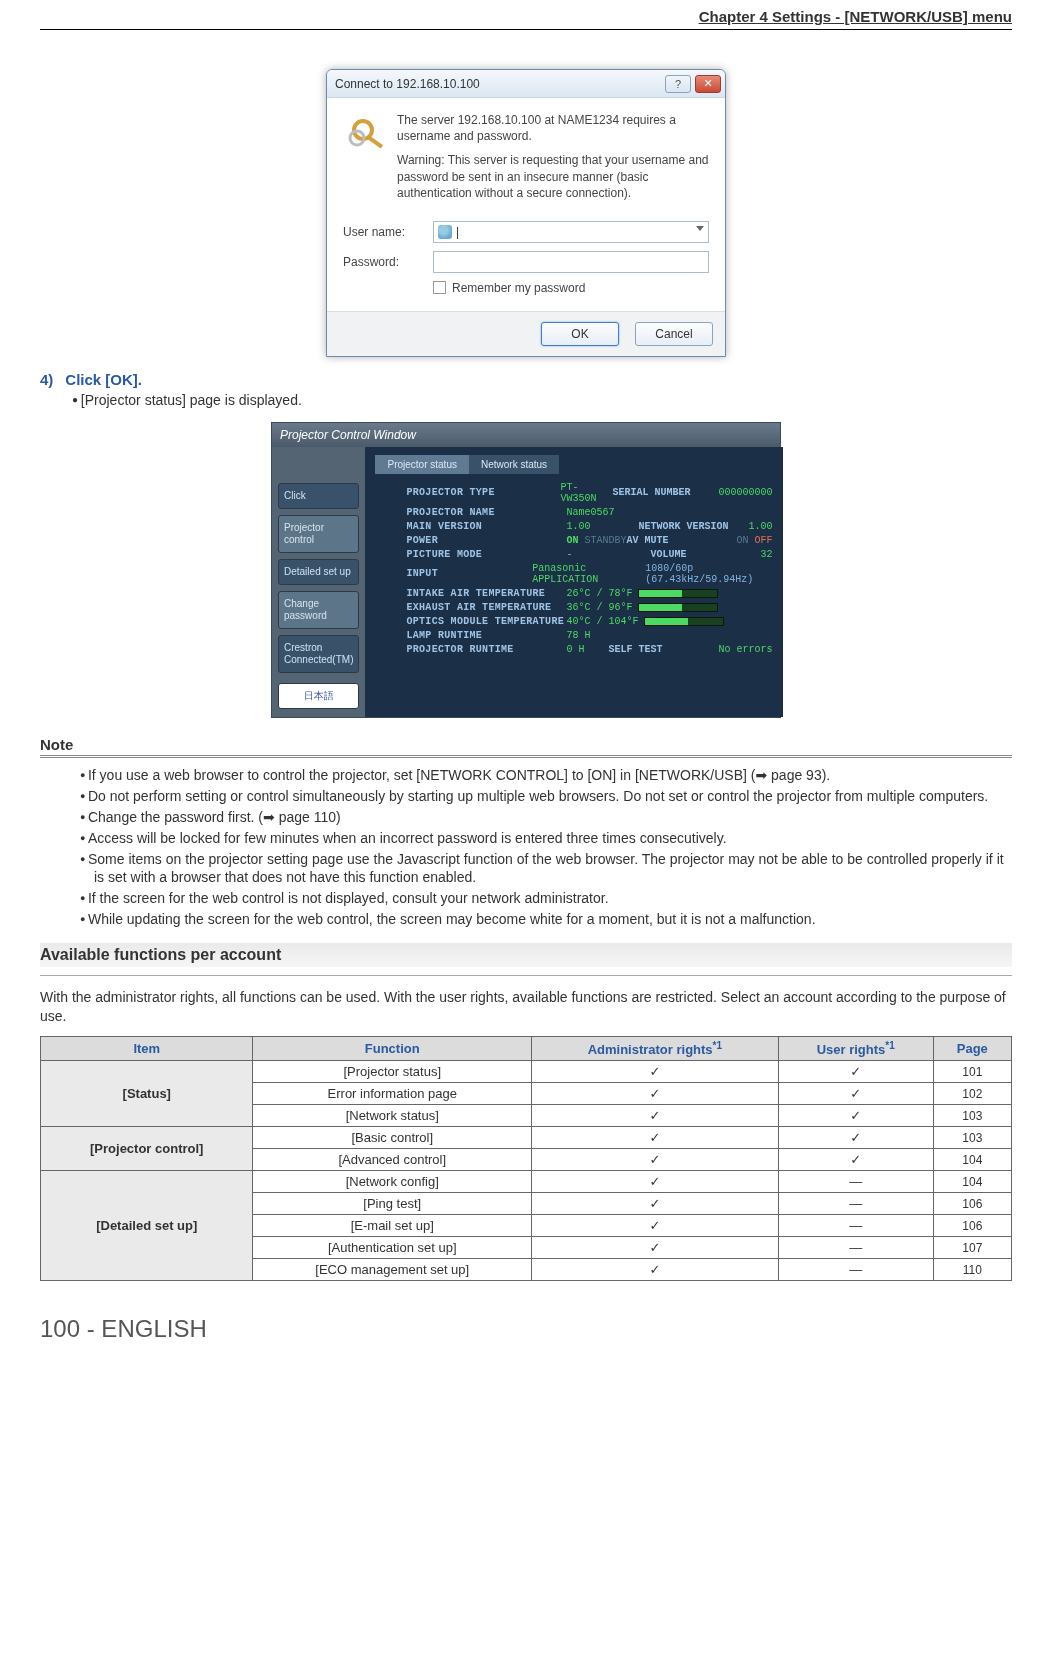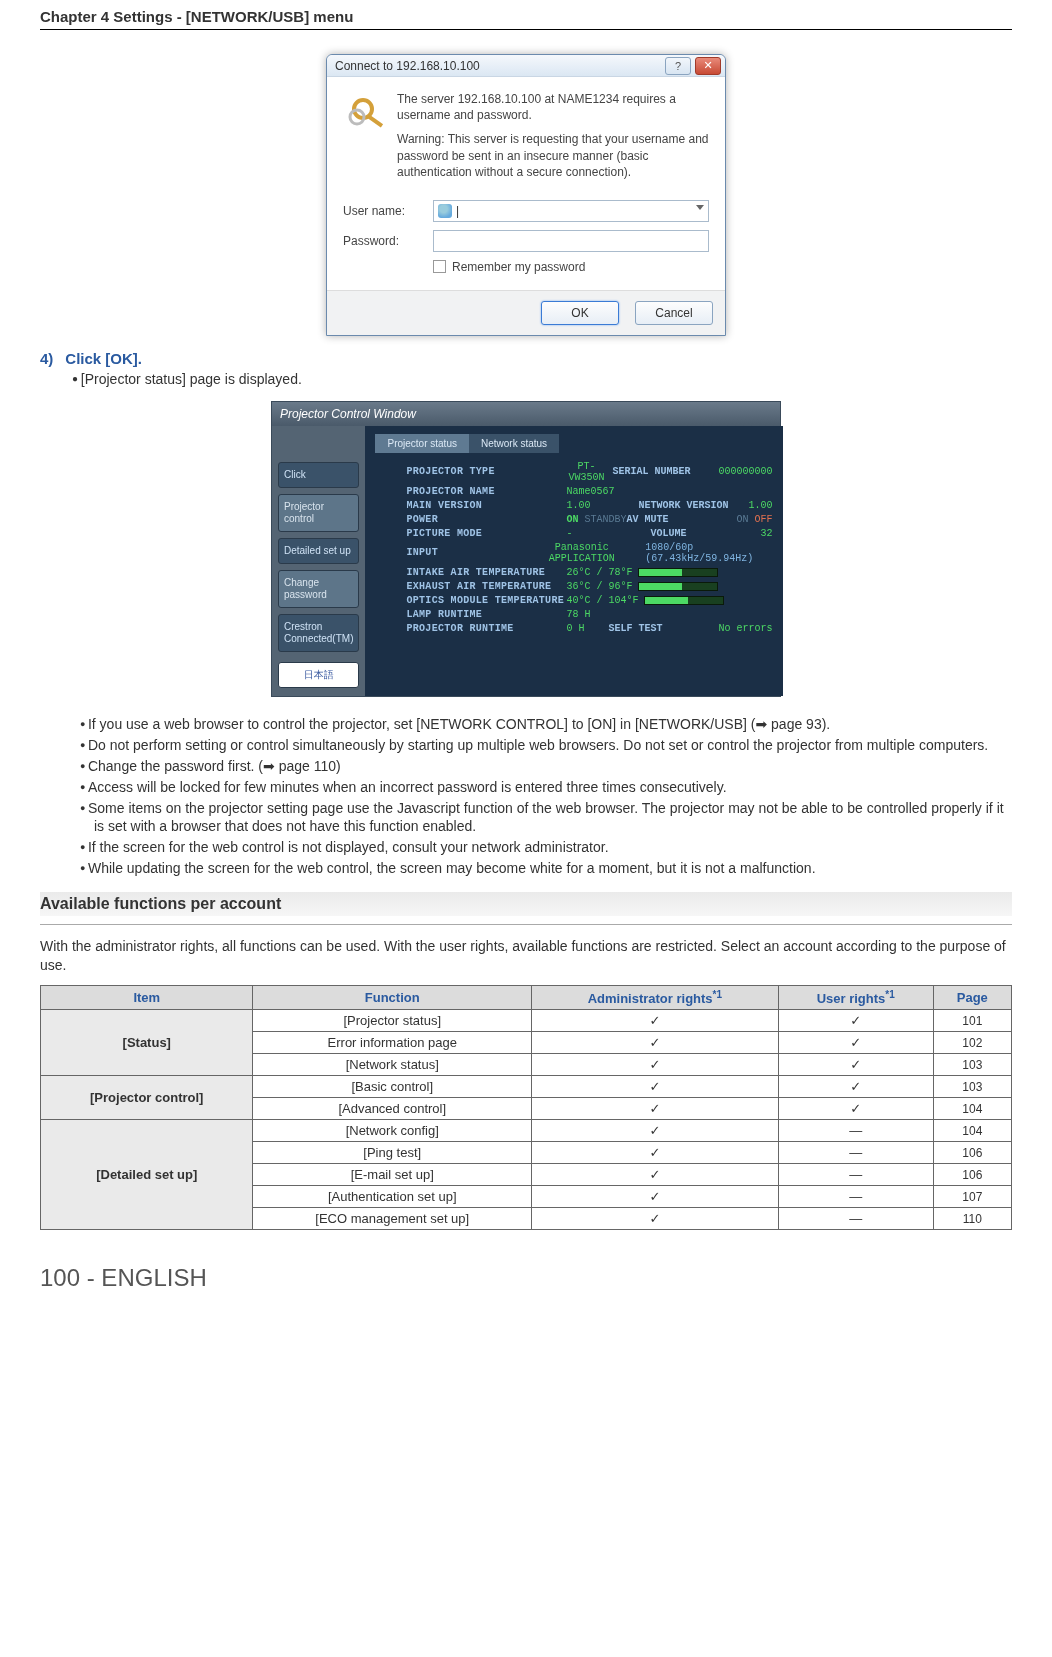--- a/index.html
+++ b/index.html
@@ -9,43 +9,44 @@
     color: #333;
     margin: 0;
     padding: 0;
     width: 1052px;
     background: #fff;
   }
   .page {
     padding: 0 40px 40px 40px;
   }
   .chapter-header {
-    text-align: left;
+    text-align: right;
     font-weight: bold;
     font-size: 15px;
     padding: 8px 0 4px 0;
     border-bottom: 1.5px solid #000;
-    margin-bottom: 24px;
+    margin-bottom: 39px;
+    text-decoration: underline;
   }
 
   
   .win-dialog {
     width: 400px;
     margin: 0 auto 14px auto;
     border: 1px solid #6b8aad;
     border-radius: 6px 6px 0 0;
     font-family: "Segoe UI", Tahoma, sans-serif;
     font-size: 12px;
     box-shadow: 0 0 8px rgba(0,0,0,0.3);
   }
   .win-titlebar {
     background: linear-gradient(#f5f8fc, #dbe7f3);
     border-bottom: 1px solid #c9d6e4;
     border-radius: 6px 6px 0 0;
-    height: 22px;
+    height: 28px;
     display: flex;
     align-items: center;
     padding: 0 4px 0 8px;
     color: #333;
   }
   .win-titlebar .title { flex: 1; font-size: 12px; }
   .win-titlebar .tb-icons { display: flex; gap: 4px; }
   .tb-btn {
     width: 26px; height: 18px;
     border: 1px solid #8aa4c0;
@@ -142,21 +143,21 @@
   .pcw-main { flex:1; background:#1b2f46; padding: 8px 10px 18px 10px; }
   .pcw-toptabs { display:flex; gap:0; margin-bottom:8px; }
   .pcw-toptab {
     font-family: Arial; font-size: 10px; color:#dbe8f5;
     padding: 4px 12px;
     background:#3a5269;
   }
   .pcw-toptab.active { background:#5f7a92; }
   .pcw-row { display:flex; align-items:center; font-size:10px; margin-bottom:3px;margin-left:31px; }
   .pcw-lbl { color:#9fc3e6; width: 160px; font-weight:bold; letter-spacing:0.3px; }
-  .pcw-val { color:#4cd964;text-align:center; }
+  .pcw-val { color:#4cd964; }
   .pcw-lbl2 { color:#9fc3e6; width:110px; font-weight:bold; }
   .pcw-val2 { color:#4cd964; }
   .pcw-on { color:#4cd964; font-weight:bold; margin-right:6px;}
   .pcw-off { color:#e07050; }
   .pcw-bar {
     width: 80px; height: 9px;
     display:inline-block;
     background: linear-gradient(to right,#4cd964 55%, #194020 55%);
     border:1px solid #0a1a0a;
     margin-left:6px;
@@ -351,20 +352,21 @@
               <span class="pcw-val">0 H</span>
               <span style="flex:1"></span>
               <span class="pcw-lbl2">SELF TEST</span>
               <span class="pcw-val2">No errors</span>
             </div>
           </div>
       </div>
     </div>
   </div>
 
+  <div class="sect-hdr">Note</div>
   <ul class="notes" id="notes-list">
       <li>If you use a web browser to control the projector, set [NETWORK CONTROL] to [ON] in [NETWORK/USB] (➡ page 93).</li>
       <li>Do not perform setting or control simultaneously by starting up multiple web browsers. Do not set or control the projector from multiple computers.</li>
       <li>Change the password first. (➡ page 110)</li>
       <li>Access will be locked for few minutes when an incorrect password is entered three times consecutively.</li>
       <li>Some items on the projector setting page use the Javascript function of the web browser. The projector may not be able to be controlled properly if it is set with a browser that does not have this function enabled.</li>
       <li>If the screen for the web control is not displayed, consult your network administrator.</li>
       <li>While updating the screen for the web control, the screen may become white for a moment, but it is not a malfunction.</li>
     </ul>
 

